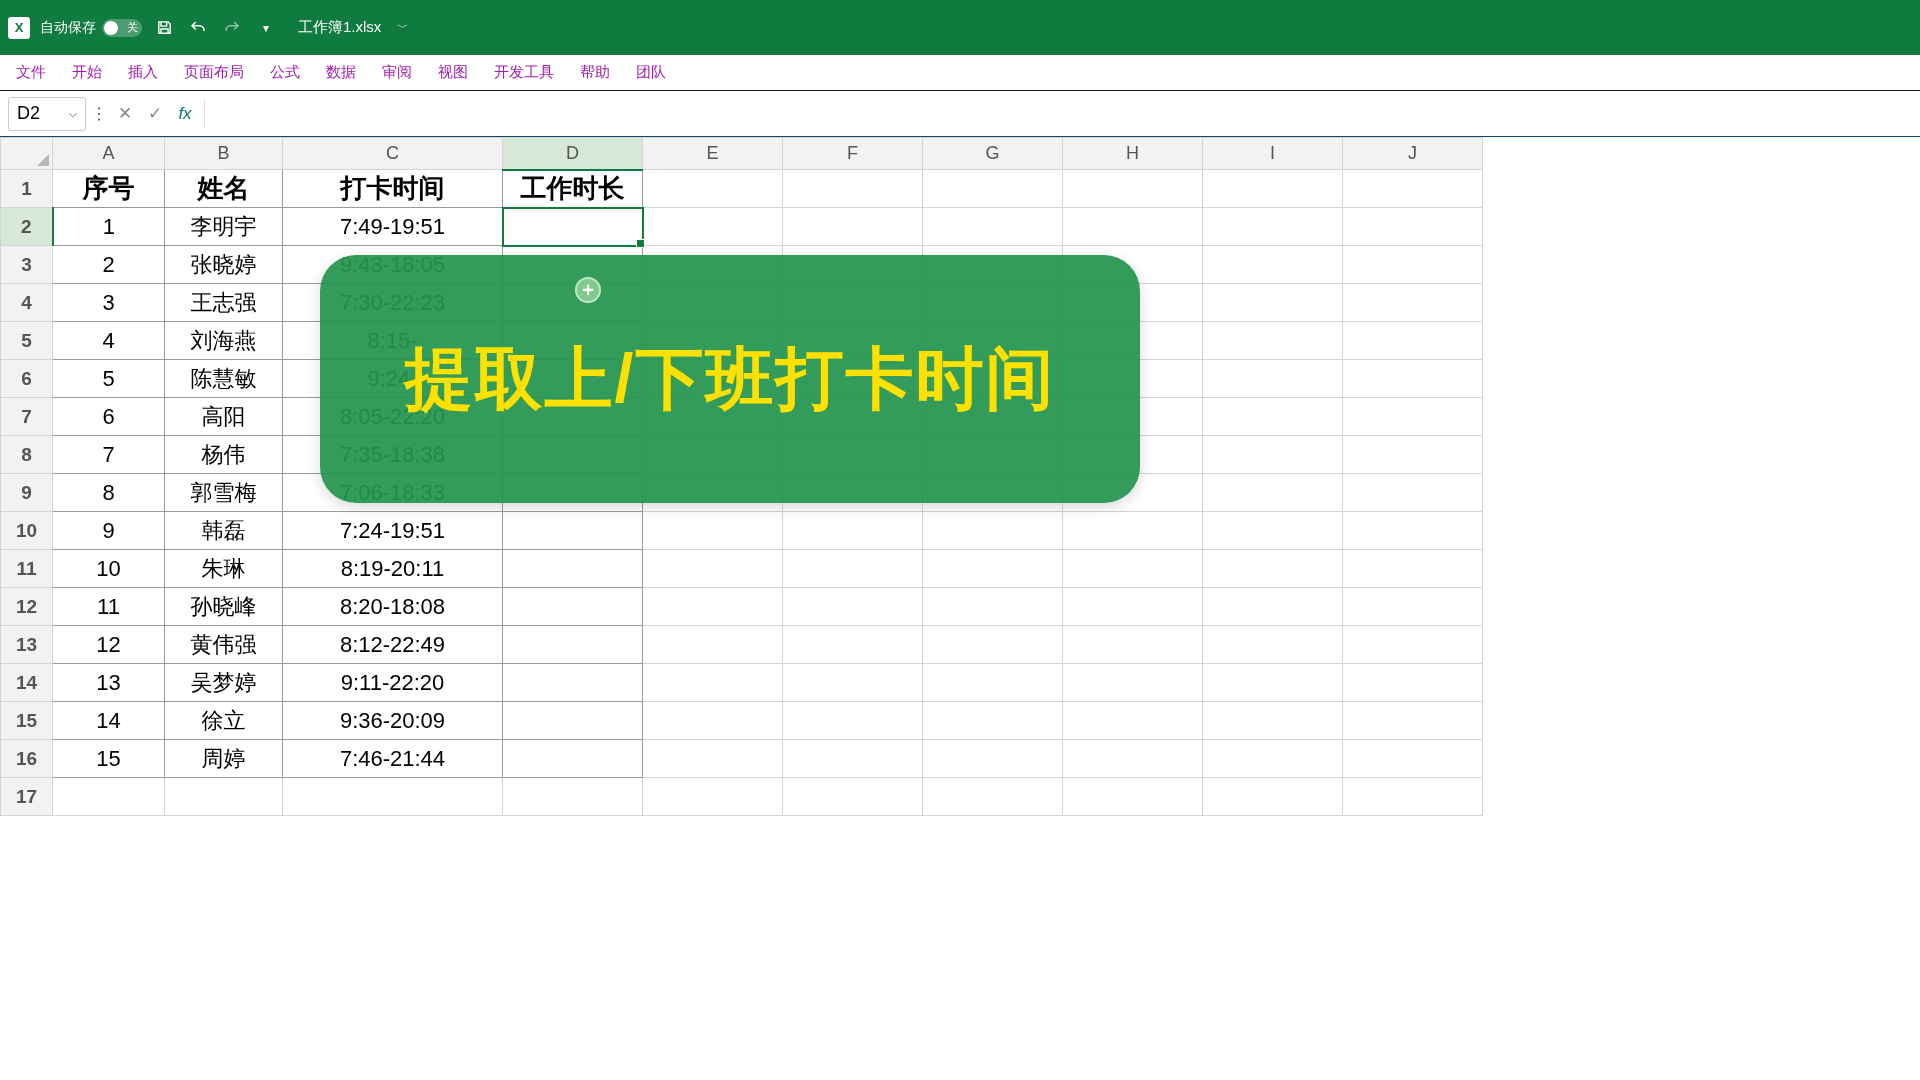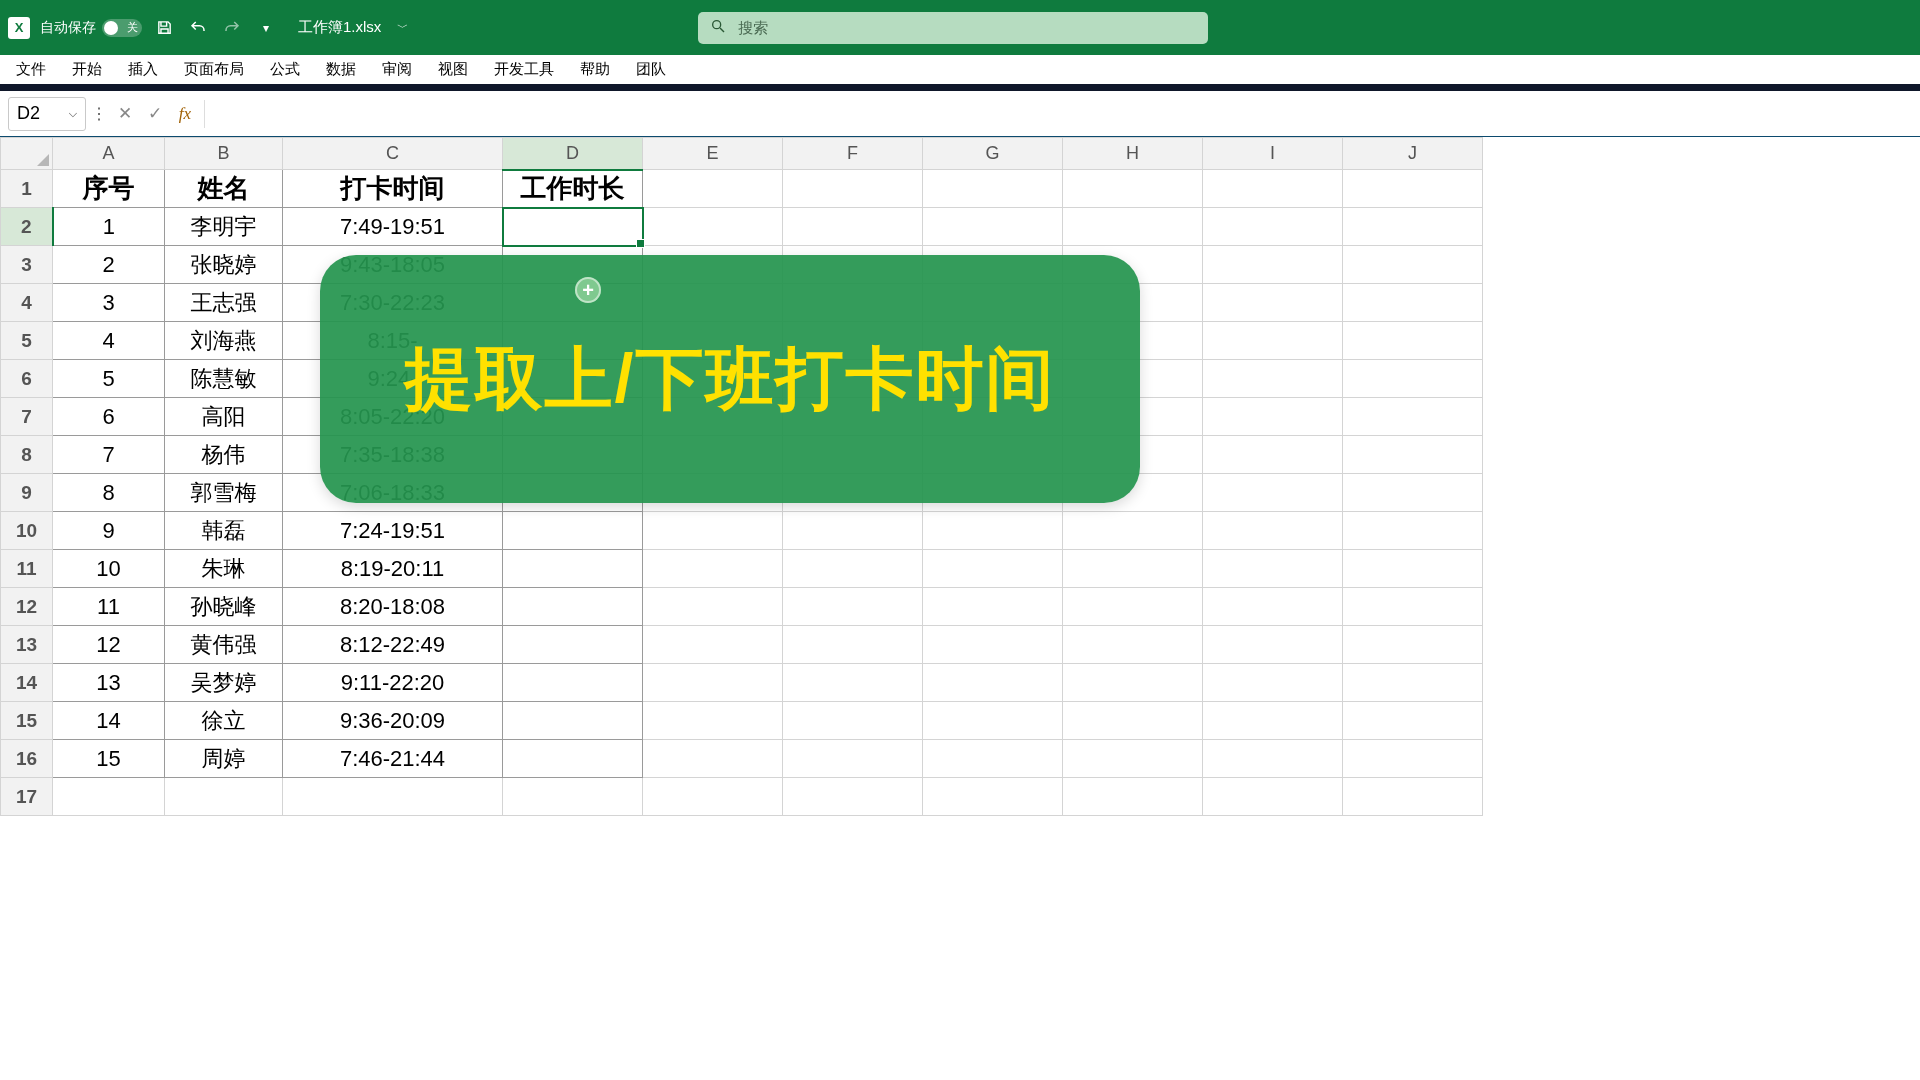--- a/index.html
+++ b/index.html
@@ -52,45 +52,45 @@
     flex: 1; border: none; background: transparent; outline: none;
     font-size: 15px; color: #333;
   }
   .searchbox input::placeholder { color: #4a6a52; }
   .search-icon { color: #2a5835; }
 
   
   .ribbon {
     height: 36px;
     background: #fff;
-    border-bottom: 7px solid #0f172a;
+    border-bottom: 1px solid #0f172a;
     display: flex; align-items: center;
     padding: 0 14px; gap: 22px;
-    font-size: 15px; color: #000000;
+    font-size: 15px; color: #a21caf;
   }
   .ribbon .tab { cursor: pointer; padding: 6px 2px; }
 
   
   .formulabar {
     height: 46px;
     display: flex; align-items: center;
     border-bottom: 1px solid #0c4a6e;
     background: #fff;
     padding: 6px 8px; gap: 4px;
   }
   .namebox {
     width: 78px; height: 34px;
     border: 1px solid #c9c9c9; border-radius: 3px;
     display: flex; align-items: center; justify-content: space-between;
     padding: 0 8px; font-size: 18px; font-weight: 500;
   }
   .namebox .dd { font-size: 11px; color: #666; }
   .fb-dots { width: 18px; text-align:center; color:#555; font-size: 16px;}
   .fb-btn { width: 26px; height: 26px; display:flex; align-items:center; justify-content:center; color:#888; font-size:17px; cursor:pointer;}
-  .fx { font-style: italic; font-family: Liberation Serif, serif; font-size: 17px; color:#a16207;}
+  .fx { font-style: italic; font-family: Liberation Sans, sans-serif; font-size: 17px; color:#0f766e;}
   .formula-input { flex:1; height: 34px; border: none; outline:none; font-size:16px; padding: 0 6px;}
   .fb-sep { width:1px; height:28px; background:#ddd; margin: 0 2px;}
 
   
   .grid-wrap { position: relative; background: #fff; }
   table.sheet { border-collapse: collapse; table-layout: fixed; }
   .sheet th, .sheet td { border: 1px solid #d4d4d4; }
   .sheet thead th {
     background: #f2f2f2;
     font-weight: normal;
@@ -181,29 +181,20 @@
   </div>
   <div class="tb-btn" style="opacity:0.55">
     <svg width="18" height="18" viewBox="0 0 24 24">
         <path fill="none" stroke="#fff" stroke-width="2" d="M15 14l5-5-5-5 M20 9H10a6 6 0 0 0-6 6v1"></path>
       </svg>
   </div>
   <div class="tb-btn" style="font-size:12px;">▾</div>
   <div class="filename">
     <span>工作簿1.xlsx</span>
     <span class="chev">﹀</span>
-  </div>
-  <div class="searchbox">
-    <span class="search-icon">
-      <svg width="16" height="16" viewBox="0 0 24 24">
-          <circle cx="10" cy="10" r="6" fill="none" stroke="#2a5835" stroke-width="2"></circle>
-          <line x1="15" y1="15" x2="21" y2="21" stroke="#2a5835" stroke-width="2"></line>
-        </svg>
-    </span>
-    <input placeholder="搜索" style="">
   </div>
 </div>
 
 <div class="ribbon">
   <span class="tab">文件</span>
   <span class="tab">开始</span>
   <span class="tab">插入</span>
   <span class="tab">页面布局</span>
   <span class="tab">公式</span>
   <span class="tab">数据</span>

